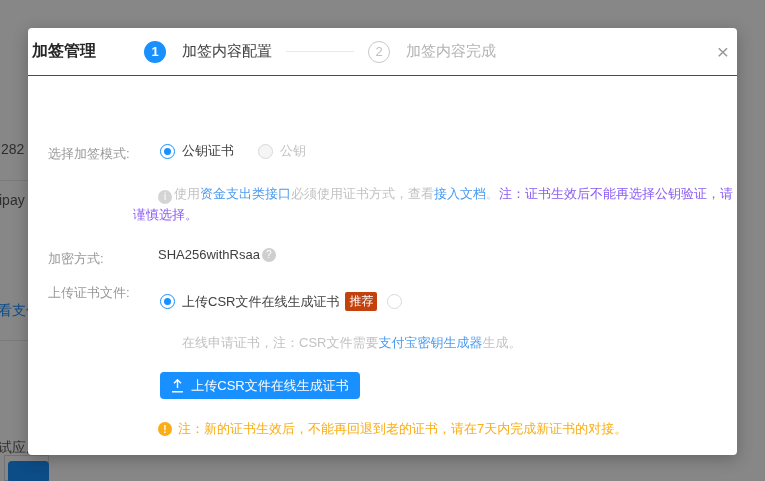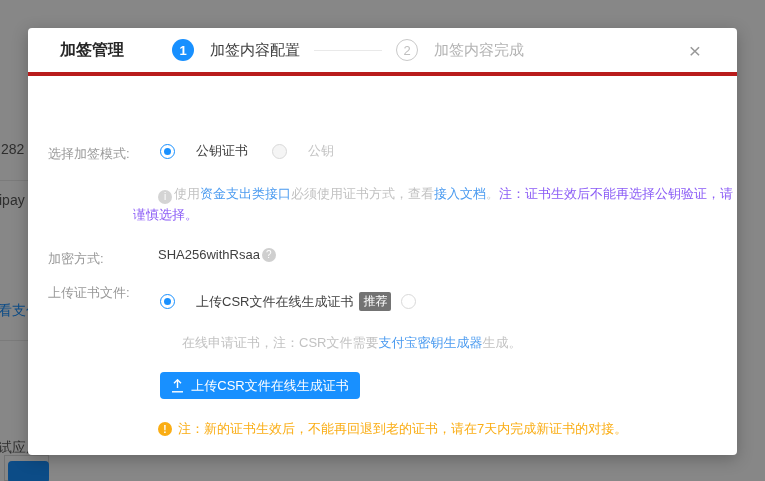--- a/index.html
+++ b/index.html
@@ -33,21 +33,21 @@
   .modal {
     position: absolute; z-index: 2;
     left: 28px; top: 28px; width: 709px; height: 427px;
     background: #fff; border-radius: 4px;
     box-shadow: 0 4px 16px rgba(0,0,0,0.25);
   }
 
   
   .modal-header {
     height: 48px; display: flex; align-items: center;
-    padding: 0 32px; border-bottom: 4px solid #b91c1c;
+    padding: 0 4px; border-bottom: 1px solid #b91c1c;
   }
   .modal-title { font-size: 16px; font-weight: bold; color: #262626; }
   .steps { display: flex; align-items: center; margin-left: 48px; }
   .step-circle {
     width: 22px; height: 22px; border-radius: 50%;
     display: flex; align-items: center; justify-content: center;
     font-size: 13px; flex: 0 0 auto;
   }
   .step-circle.active { background: #1890ff; color: #fff; font-weight: bold; }
   .step-circle.pending { background: #fff; border: 1px solid #c9c9c9; color: #bfbfbf; }
@@ -68,42 +68,42 @@
 
   .radio { width: 15px; height: 15px; border-radius: 50%; flex: 0 0 auto;
            display: inline-block; position: relative; background: #fff; }
   .radio.checked { border: 1px solid #1890ff; }
   .radio.checked::after {
     content: ""; position: absolute; left: 3px; top: 3px;
     width: 7px; height: 7px; border-radius: 50%; background: #1890ff;
   }
   .radio.unchecked { border: 1px solid #d9d9d9; }
   .radio.disabled { border: 1px solid #d9d9d9; background: #f5f5f5; }
-  .radio-label { margin-left: 21px; color: #404040; }
+  .radio-label { margin-left: 7px; color: #404040; }
   .radio-label.disabled { color: #c4c4c4; }
   .radio-group-gap { width: 24px; }
 
   .note-line { position: absolute; line-height: 18px; white-space: nowrap; }
   .txt-gray { color: #c2c2c2; }
   .txt-link { color: #4b9bf0; cursor: pointer; }
   .txt-red { color: #8b5cf6; }
 
   .mini-icon {
     display: inline-flex; align-items: center; justify-content: center;
     width: 14px; height: 14px; border-radius: 50%;
     font-size: 10px; color: #fff; vertical-align: -2px; margin-right: 2px;
   }
   .mini-icon.info { background: #d4d4d4; }
   .mini-icon.help { background: #cfcfcf; margin-left: 2px; vertical-align: -3px; }
   .mini-icon.warn { background: #faad14; font-weight: bold; margin-right: 6px; }
 
   .value-text { color: #404040; }
 
   .badge {
-    background: #737373; color: #fff; font-size: 12px;
+    background: #c2410c; color: #fff; font-size: 12px;
     padding: 1px 4px; border-radius: 2px; margin-left: 6px;
   }
 
   .upload-btn {
     position: absolute; left: 132px; top: 296px; width: 200px; height: 27px;
     background: #1890ff; border: none; border-radius: 4px;
     color: #fff; font-size: 13px; cursor: pointer;
     display: flex; align-items: center; justify-content: center; gap: 7px;
     font-family: "Liberation Sans", "DejaVu Sans", sans-serif;
   }

